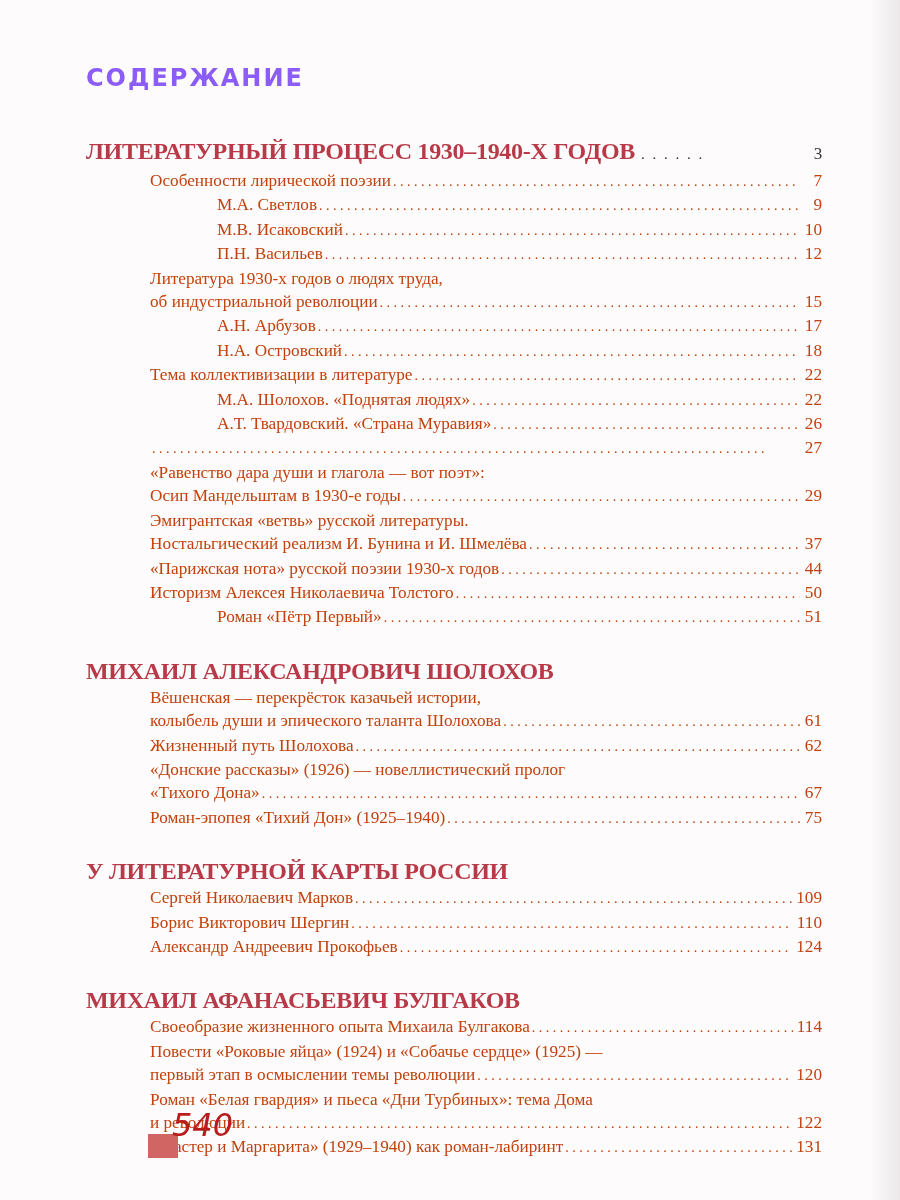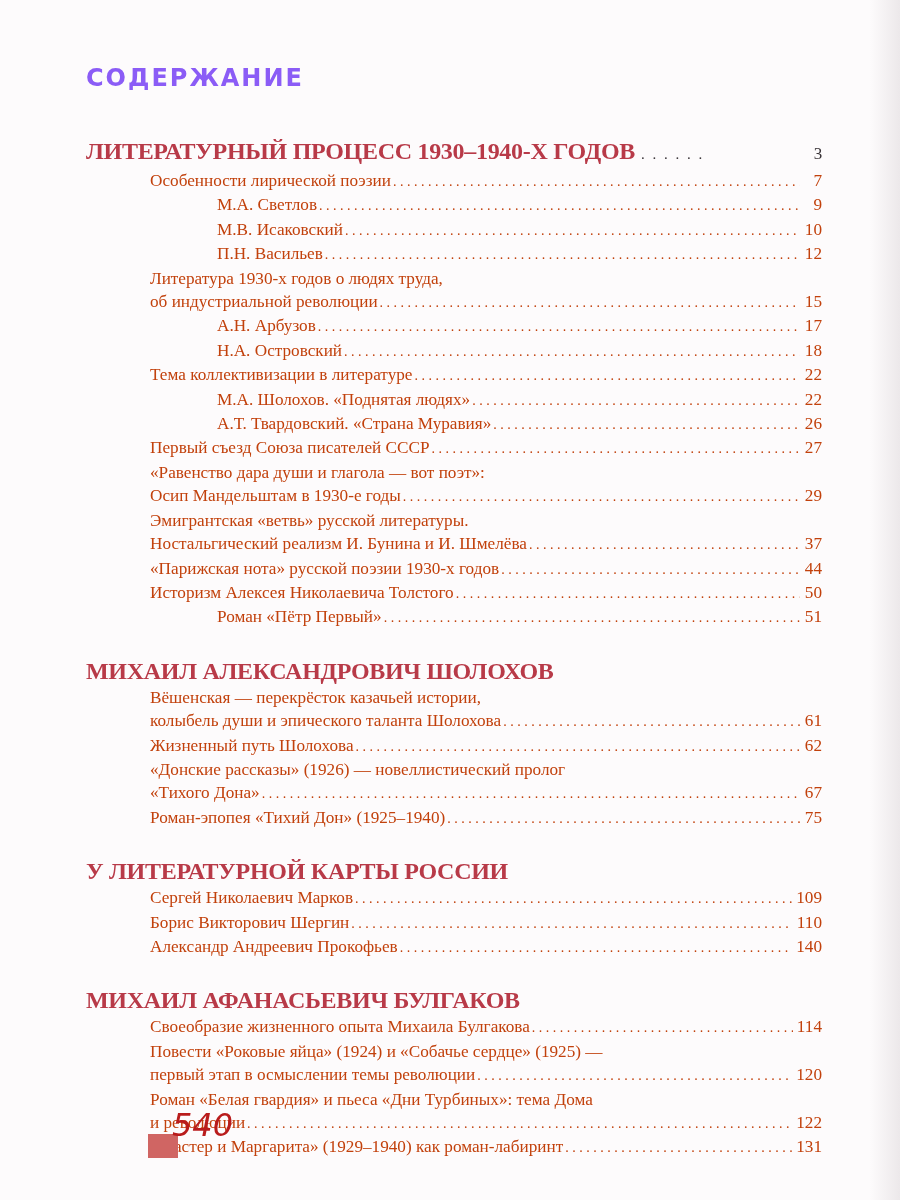--- a/index.html
+++ b/index.html
@@ -113,21 +113,20 @@
         <span class="txt">М.А. Шолохов. «Поднятая людях»</span>
         <span class="dots"></span>
         <span class="pg">22</span>
       </div>
       <div class="row l2">
         <span class="txt">А.Т. Твардовский. «Страна Муравия»</span>
         <span class="dots"></span>
         <span class="pg">26</span>
       </div>
       <div class="row l1">
-        <span class="txt">Первый съезд Союза писателей СССР</span>
         <span class="dots"></span>
         <span class="pg">27</span>
       </div>
       <div class="row l1">
         <span class="txt">«Равенство дара души и глагола — вот поэт»:</span>
       </div>
       <div class="row l1">
         <span class="txt">Осип Мандельштам в 1930-е годы</span>
         <span class="dots"></span>
         <span class="pg">29</span>
@@ -199,21 +198,21 @@
         <span class="pg">109</span>
       </div>
       <div class="row l1">
         <span class="txt">Борис Викторович Шергин</span>
         <span class="dots"></span>
         <span class="pg">110</span>
       </div>
       <div class="row l1">
         <span class="txt">Александр Андреевич Прокофьев</span>
         <span class="dots"></span>
-        <span class="pg">140</span>
+        <span class="pg">124</span>
       </div>
     </div>
     <div class="gap"></div>
     <div class="section">
       <div class="section-head">
         <span>МИХАИЛ АФАНАСЬЕВИЧ БУЛГАКОВ</span>
       </div>
       <div class="row l1">
         <span class="txt">Своеобразие жизненного опыта Михаила Булгакова</span>
         <span class="dots"></span>

